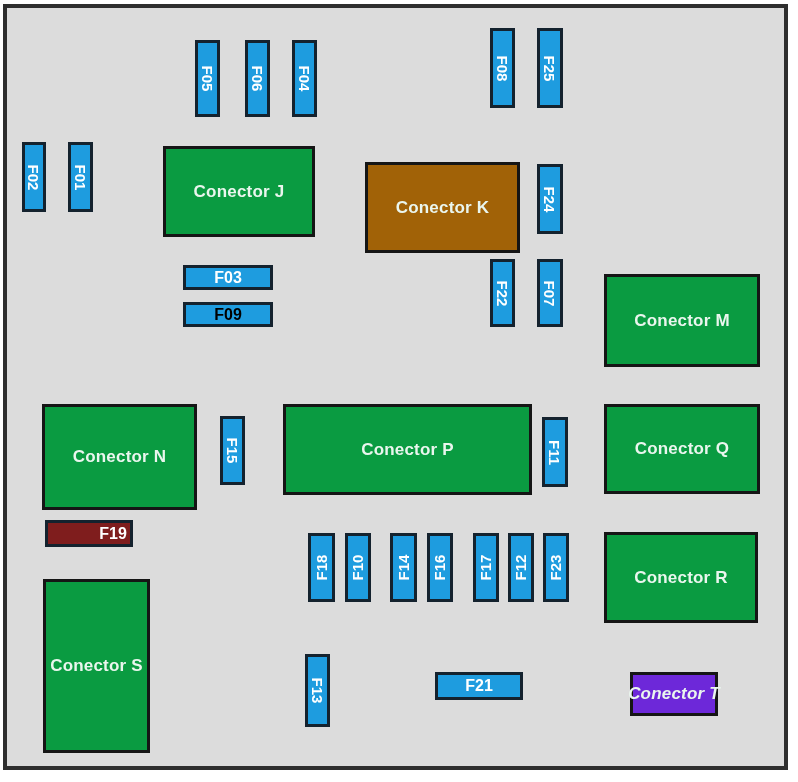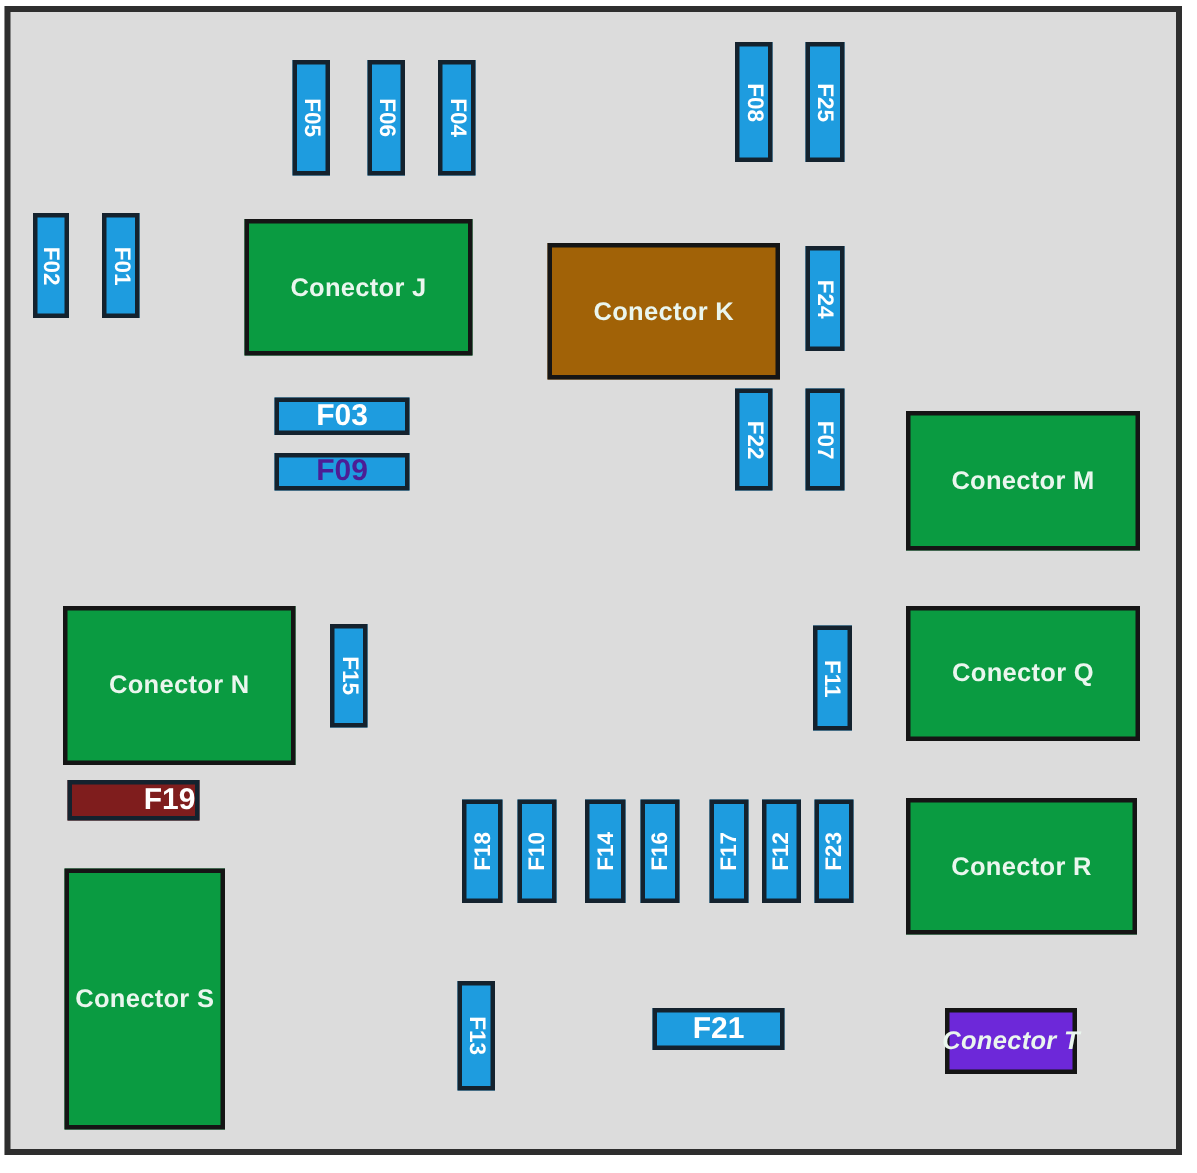--- a/index.html
+++ b/index.html
@@ -37,40 +37,43 @@
     border: 3px solid #14222e;
     display: flex;
     align-items: center;
     justify-content: center;
   }
   .fuse .lbl {
     font-weight: bold;
     font-size: 15px;
     white-space: nowrap;
   }
-  .fuse.horizontal .lbl { font-size: 20px; }
+  .fuse.horizontal .lbl { font-size: 16px; }
   .fuse.rot-down .lbl { transform: rotate(90deg); }
   .fuse.rot-up   .lbl { transform: rotate(-90deg); }
 </style>
 </head>
 <body>
 
 <div class="page">
   <div class="frame" style="left: 3px; top: 4px; width: 785px; height: 766px; background: rgb(220, 220, 220); border-color: rgb(46, 46, 46);"></div>
 <div class="connector" style="left: 163px; top: 146px; width: 152px; height: 91px; background: rgb(10, 155, 65); border-color: rgb(21, 21, 21);">
       <span class="lbl" style="color: rgb(234, 246, 238);">Conector J</span>
     </div>
     <div class="connector" style="left: 365px; top: 146px; width: 155px; height: 91px; background: #a16207; border-color: rgb(21, 21, 21); margin-top: 16px;">
       <span class="lbl" style="color: rgb(234, 246, 238);">Conector K</span>
     </div>
     <div class="connector" style="left: 604px; top: 274px; width: 156px; height: 93px; background: rgb(10, 155, 65); border-color: rgb(21, 21, 21);">
       <span class="lbl" style="color: rgb(234, 246, 238);">Conector M</span>
     </div>
     <div class="connector" style="left: 42px; top: 404px; width: 155px; height: 106px; background: rgb(10, 155, 65); border-color: rgb(21, 21, 21);">
       <span class="lbl" style="color: rgb(234, 246, 238);">Conector N</span>
+    </div>
+    <div class="connector" style="left: 283px; top: 404px; width: 249px; height: 91px; background: rgb(10, 155, 65); border-color: rgb(21, 21, 21);">
+      <span class="lbl" style="color: rgb(234, 246, 238);">Conector P</span>
     </div>
     <div class="connector" style="left: 604px; top: 404px; width: 156px; height: 90px; background: rgb(10, 155, 65); border-color: rgb(21, 21, 21);">
       <span class="lbl" style="color: rgb(234, 246, 238);">Conector Q</span>
     </div>
     <div class="connector" style="left: 604px; top: 532px; width: 154px; height: 91px; background: rgb(10, 155, 65); border-color: rgb(21, 21, 21);">
       <span class="lbl" style="color: rgb(234, 246, 238);">Conector R</span>
     </div>
     <div class="connector" style="left: 43px; top: 579px; width: 107px; height: 174px; background: rgb(10, 155, 65); border-color: rgb(21, 21, 21);">
       <span class="lbl" style="color: rgb(234, 246, 238);">Conector S</span>
     </div>
@@ -98,21 +101,21 @@
     <div class="fuse rot-down" style="left: 68px; top: 142px; width: 25px; height: 70px; background: rgb(30, 156, 223); border-color: rgb(20, 34, 46);">
       <span class="lbl" style="color: rgb(255, 255, 255);">F01</span>
     </div>
     <div class="fuse rot-down" style="left: 537px; top: 164px; width: 26px; height: 70px; background: rgb(30, 156, 223); border-color: rgb(20, 34, 46);">
       <span class="lbl" style="color: rgb(255, 255, 255);">F24</span>
     </div>
     <div class="fuse horizontal" style="left: 183px; top: 265px; width: 90px; height: 25px; background: rgb(30, 156, 223); border-color: rgb(20, 34, 46);">
       <span class="lbl" style="color: rgb(255, 255, 255);">F03</span>
     </div>
     <div class="fuse horizontal" style="left: 183px; top: 302px; width: 90px; height: 25px; background: rgb(30, 156, 223); border-color: rgb(20, 34, 46);">
-      <span class="lbl" style="color: #4c1d95;">F09</span>
+      <span class="lbl" style="color: #000000;">F09</span>
     </div>
     <div class="fuse rot-down" style="left: 490px; top: 259px; width: 25px; height: 68px; background: rgb(30, 156, 223); border-color: rgb(20, 34, 46);">
       <span class="lbl" style="color: rgb(255, 255, 255);">F22</span>
     </div>
     <div class="fuse rot-down" style="left: 537px; top: 259px; width: 26px; height: 68px; background: rgb(30, 156, 223); border-color: rgb(20, 34, 46);">
       <span class="lbl" style="color: rgb(255, 255, 255);">F07</span>
     </div>
     <div class="fuse rot-down" style="left: 220px; top: 416px; width: 25px; height: 69px; background: rgb(30, 156, 223); border-color: rgb(20, 34, 46);">
       <span class="lbl" style="color: rgb(255, 255, 255);">F15</span>
     </div>

